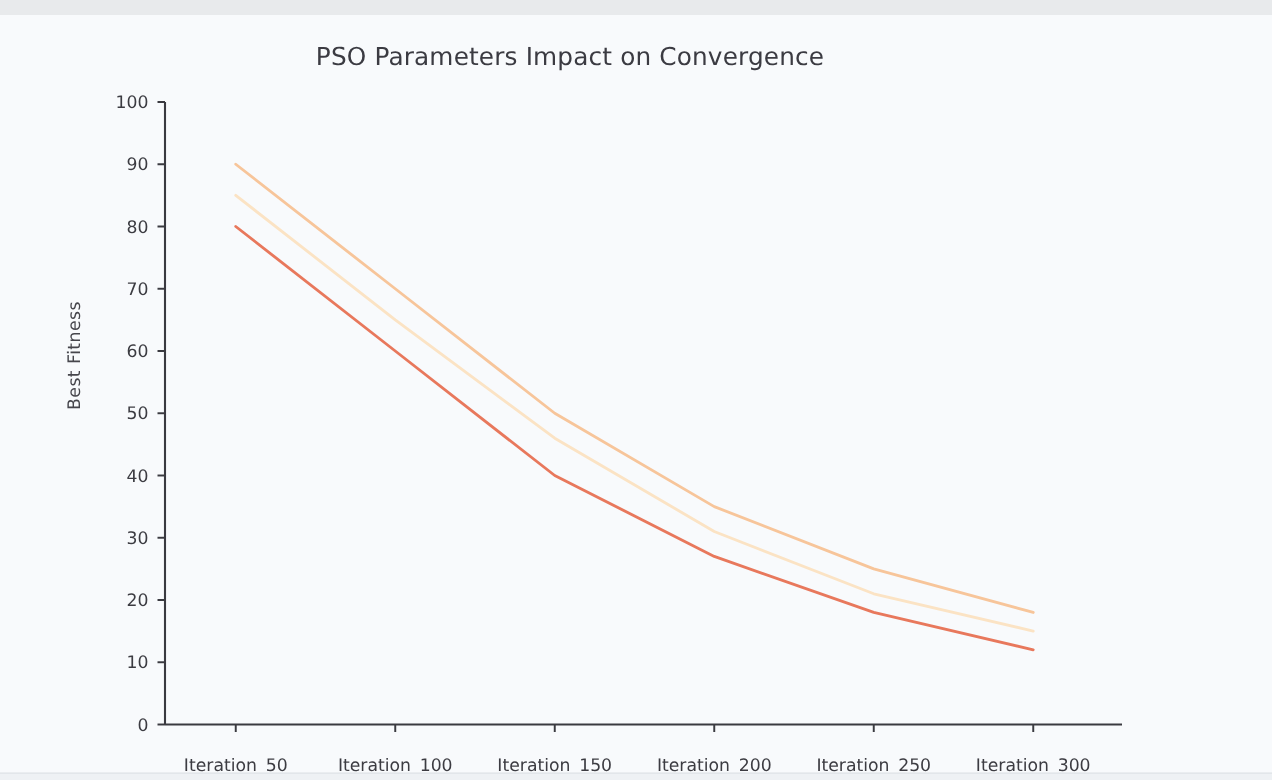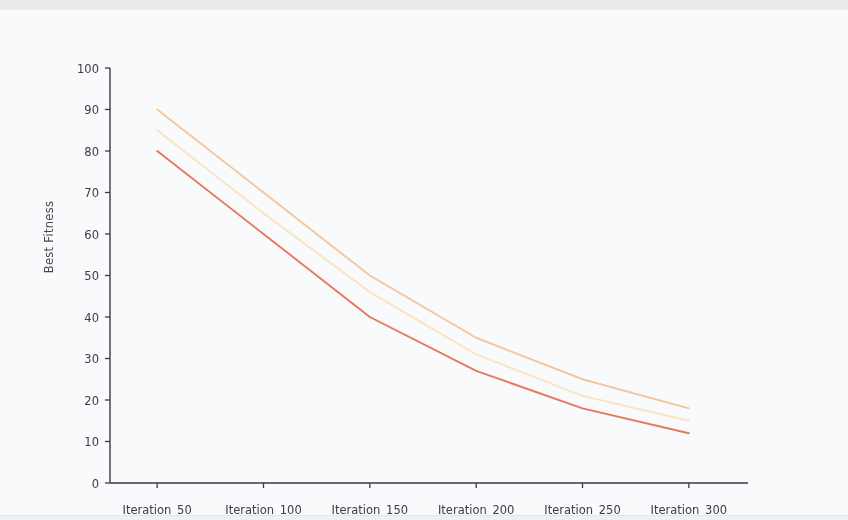--- a/index.html
+++ b/index.html
@@ -99,20 +99,21 @@
 </style>
 </head>
 <body>
 
 <div id="top-band"></div>
 
 <div id="page">
 
   <div id="chart-figure">
 
+    <div id="chart-title">PSO Parameters Impact on Convergence</div>
 
     <div id="ylabel">Best Fitness</div>
 
     <svg id="plot-svg" width="848" height="505">
       <g id="y-ticks">
           <line class="tickmark" x1="105" y1="473" x2="110" y2="473"></line>
           <text class="ytick-label" x="99" y="474">0</text>
           <line class="tickmark" x1="105" y1="431.5" x2="110" y2="431.5"></line>
           <text class="ytick-label" x="99" y="432.5">10</text>
           <line class="tickmark" x1="105" y1="390" x2="110" y2="390"></line>

